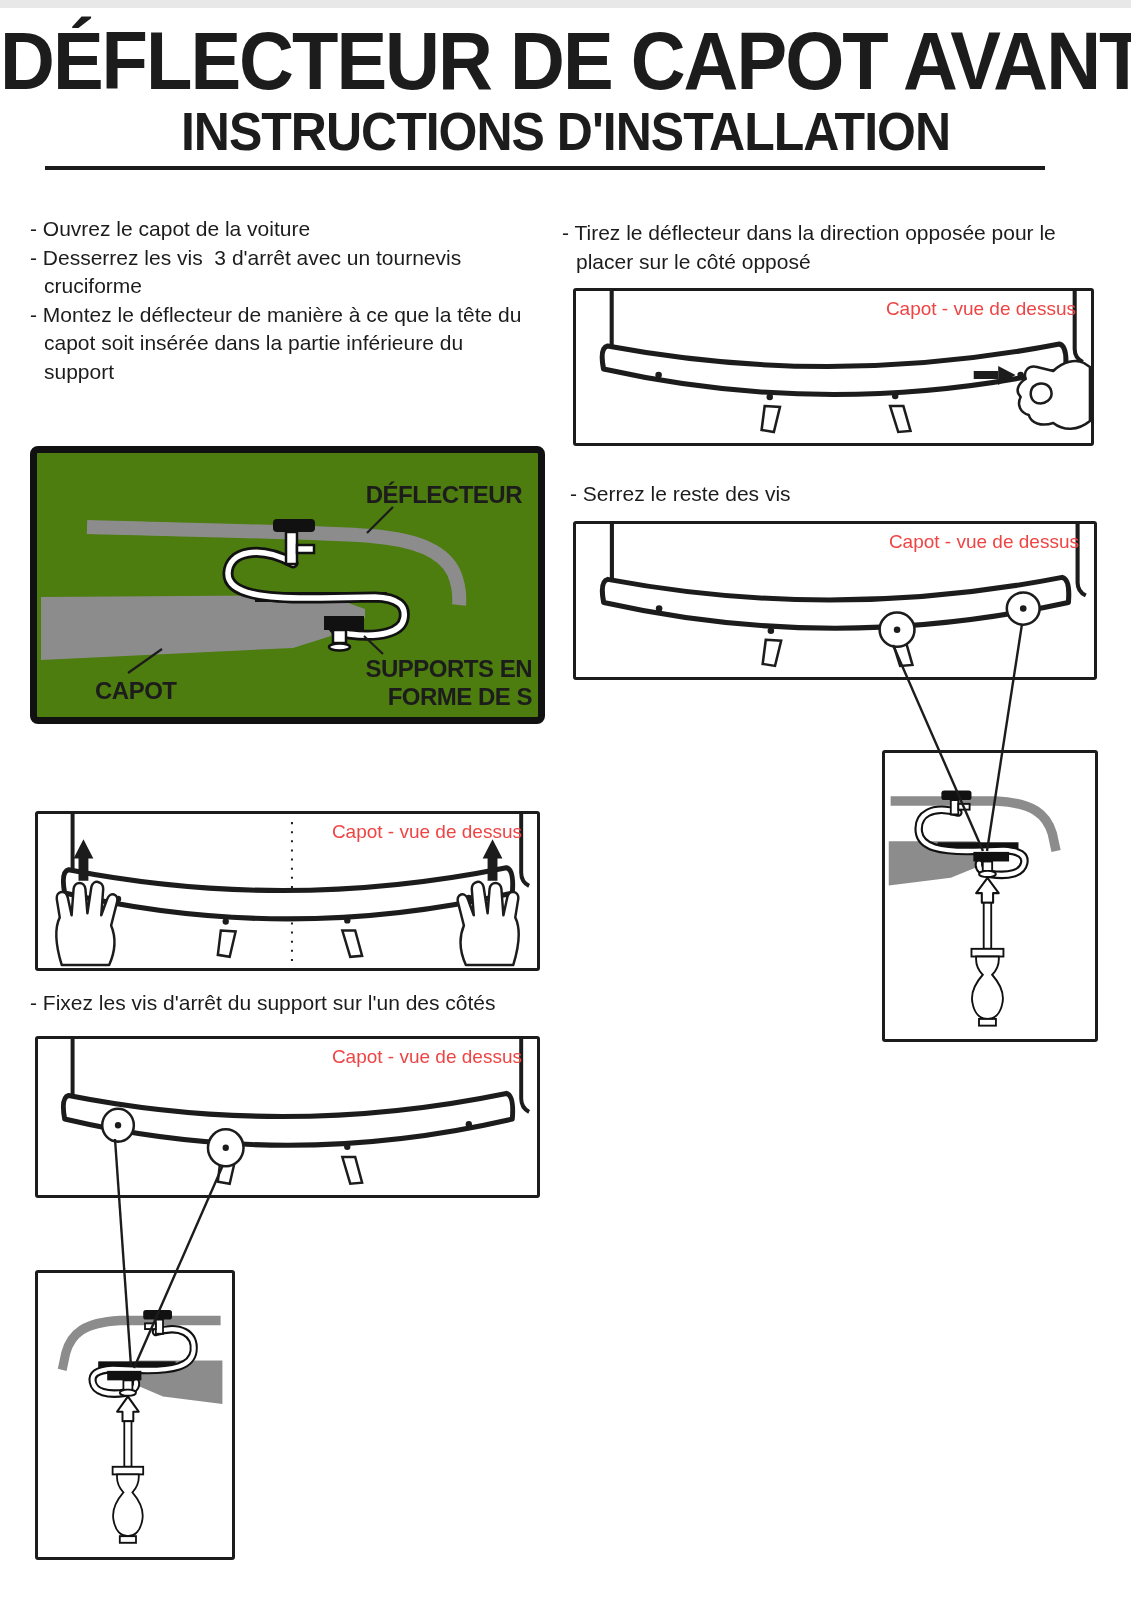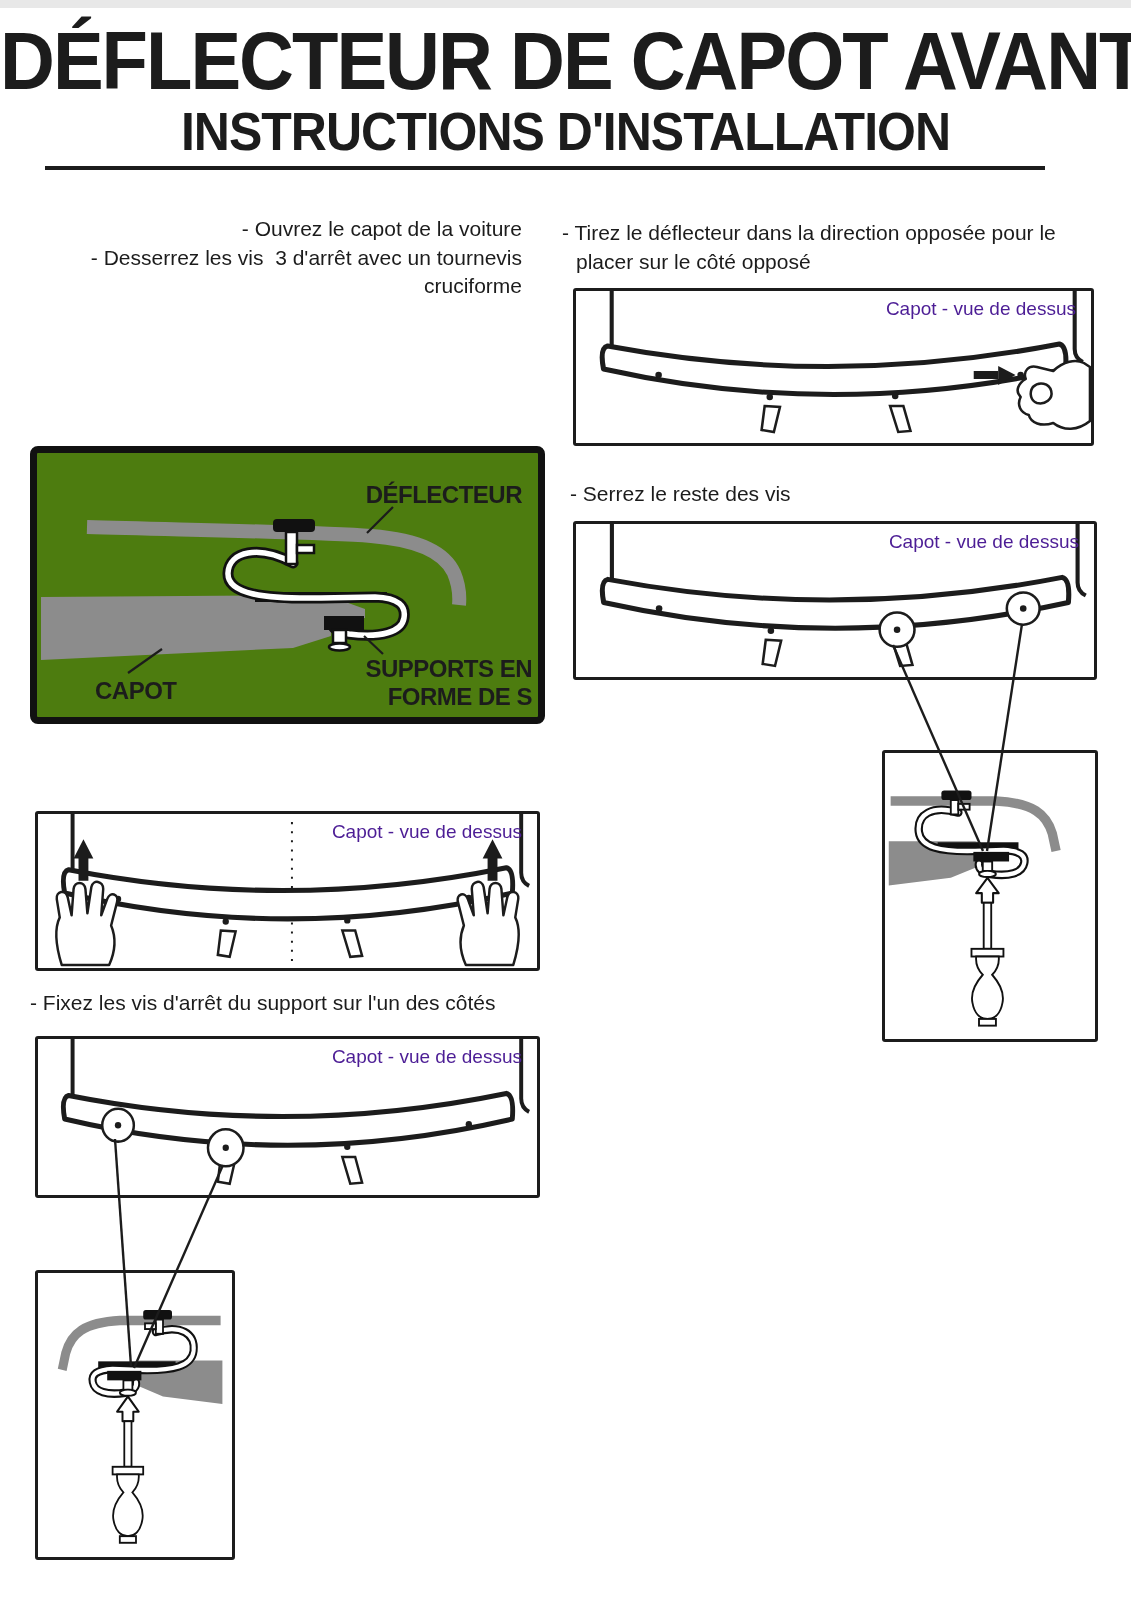--- a/index.html
+++ b/index.html
@@ -19,57 +19,58 @@
     left:0;top:97px;width:1131px;text-align:center;
     font-size:50px;font-weight:bold;letter-spacing:-1px;line-height:1.0;
     transform:scaleY(1.06);transform-origin:top center;white-space:nowrap;
   }
   .rule{left:45px;top:158px;width:1000px;height:4px;background:#1c1c1c;}
   
   .step{
     font-size:21px;line-height:1.36;white-space:pre-wrap;
     padding-left:14px;text-indent:-14px;
   }
-  .intro{left:30px;top:207px;width:492px;text-align:right;}
+  .intro{left:30px;top:207px;width:492px;}
   .txt-centrez{left:30px;top:738px;width:505px;}
   .txt-fixez{left:30px;top:981px;width:545px;}
   .txt-tirez{left:562px;top:211px;width:532px;}
   .txt-serrez{left:570px;top:472px;width:400px;}
   .txt-fermez{left:565px;top:1020px;width:300px;}
   
   .dbox{border:3px solid #1c1c1c;border-radius:3px;background:#fff;}
   .dbox-bold{border:7px solid #111;border-radius:8px;background:#4d7c0f;}
   .box-a{left:30px;top:438px;width:501px;height:264px;}
   .box-b{left:35px;top:803px;width:499px;height:154px;}
   .box-c{left:35px;top:1028px;width:499px;height:156px;}
   .box-r1{left:573px;top:280px;width:515px;height:152px;}
   .box-r2{left:573px;top:513px;width:518px;height:153px;}
   .box-dl{left:35px;top:1262px;width:194px;height:284px;}
   .box-dr{left:882px;top:742px;width:210px;height:286px;}
-  .tvlabel{position:absolute;top:7px;right:15px;font-size:19px;color:#4c1d95;white-space:nowrap;}
+  .tvlabel{position:absolute;top:7px;right:15px;font-size:19px;color:#ef4444;white-space:nowrap;}
   .xslabel{position:absolute;font-size:24px;font-weight:bold;letter-spacing:-0.5px;line-height:1.15;}
   .lab-defl{top:28px;right:16px;}
   .lab-capot{left:58px;top:224px;}
   .lab-supp{right:6px;top:202px;width:170px;text-align:right;}
   svg{display:block;}
   #overlay{left:0;top:0;z-index:30;pointer-events:none;}
   .boxwrap{z-index:2;}
 </style>
 </head>
 <body>
 
 <div id="page">
 
   <div class="abs title">DÉFLECTEUR DE CAPOT AVANT</div>
   <div class="abs subtitle">INSTRUCTIONS D'INSTALLATION</div>
   <div class="abs rule"></div>
 
   <div class="abs intro">
     <div class="step">- Ouvrez le capot de la voiture</div>
     <div class="step">- Desserrez les vis  3 d'arrêt avec un tournevis cruciforme</div>
+    <div class="step">- Montez le déflecteur de manière à ce que la tête du capot soit insérée dans la partie inférieure du support</div>
   </div>
 
   <div class="abs step txt-fixez">- Fixez les vis d'arrêt du support sur l'un des côtés</div>
   <div class="abs step txt-tirez">- Tirez le déflecteur dans la direction opposée pour le placer sur le côté opposé</div>
   <div class="abs step txt-serrez">- Serrez le reste des vis</div>
 
   <div class="abs dbox-bold box-a boxwrap">
     <svg width="487" height="250" viewBox="0 0 487 250" style="overflow:visible">
 
       <path d="M50,74 C155,77 282,79 334,83 C384,87 408,100 417,120 C422,132 423,141 422,152" stroke="#8c8c8c" stroke-width="14" fill="none"></path>

